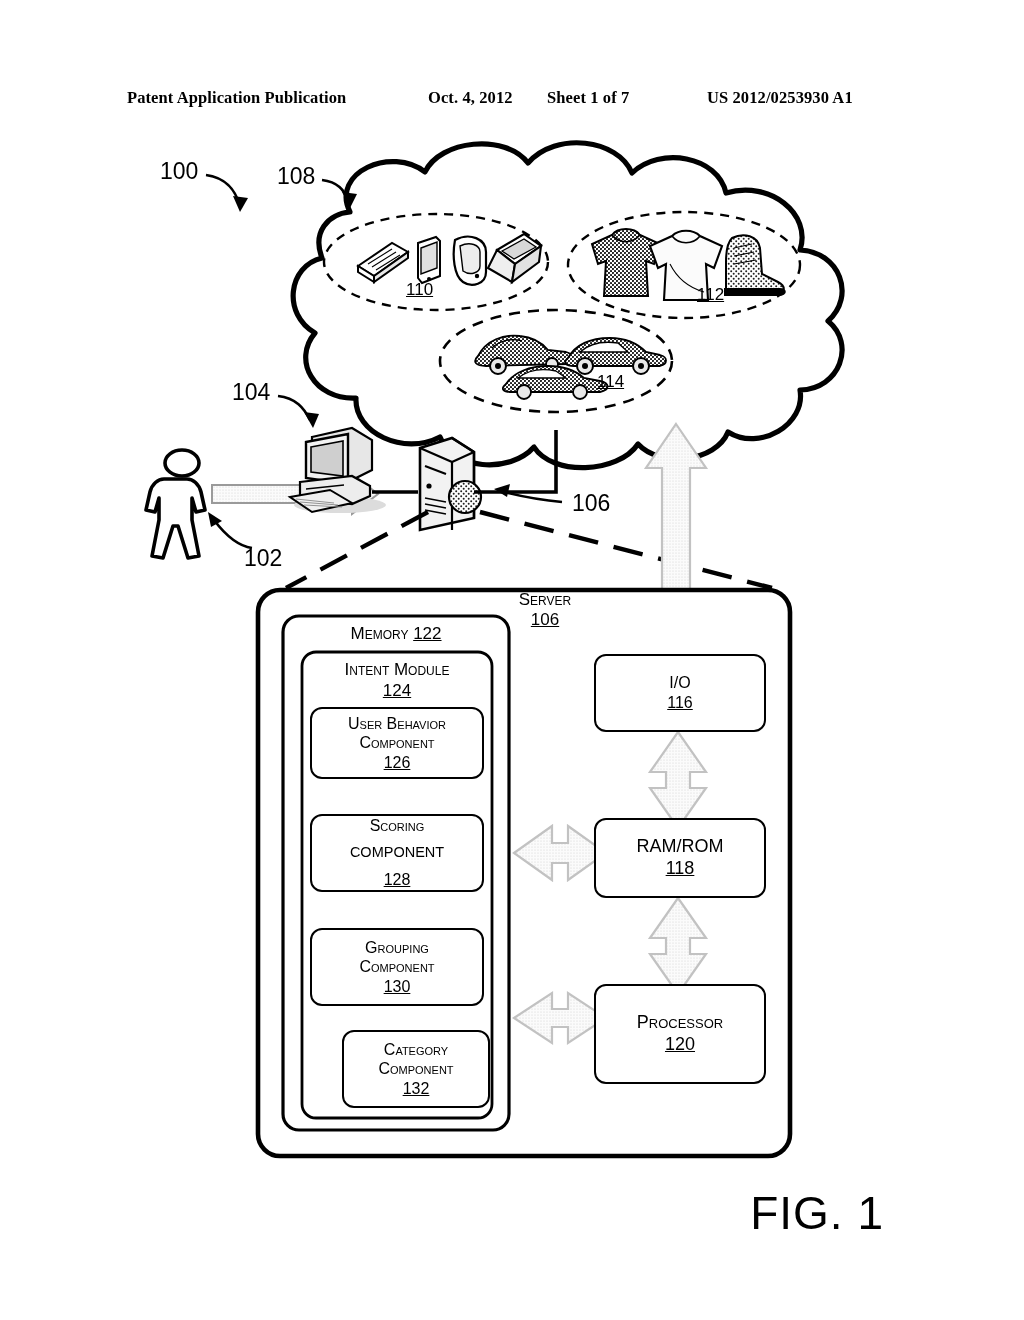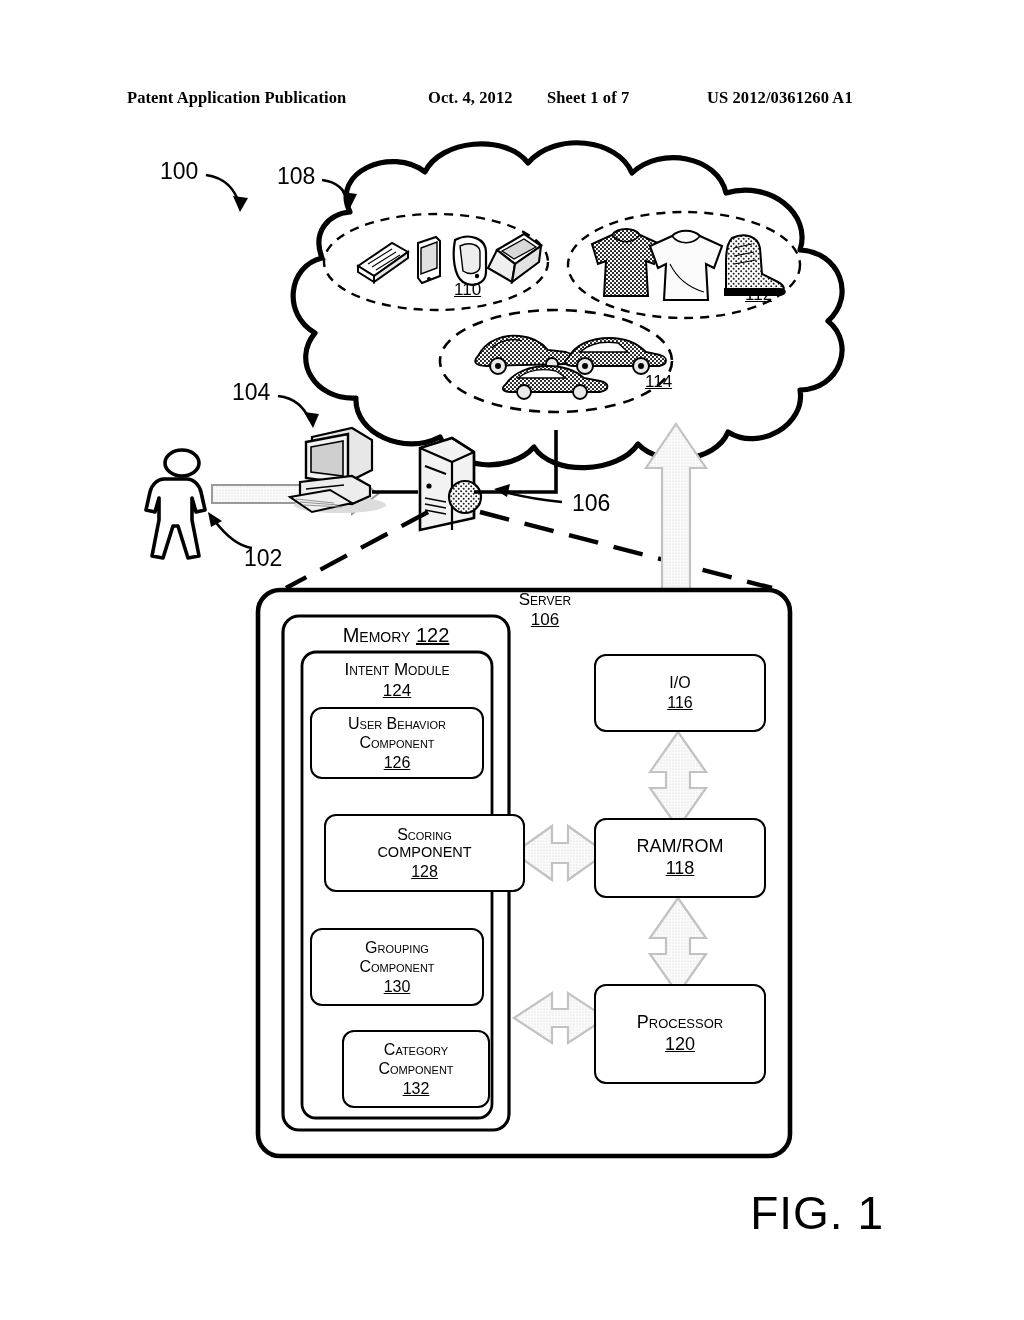--- a/index.html
+++ b/index.html
@@ -31,21 +31,21 @@
   
   svg.layer{position:absolute;left:0;top:0;width:1024px;height:1320px;overflow:visible;}
 
   
   .ref{
     position:absolute;font-family:"Liberation Sans",sans-serif;
     font-size:23px;white-space:nowrap;
   }
   .reftiny{
     position:absolute;font-family:"Liberation Sans",sans-serif;
-    font-size:17px;text-decoration:underline;white-space:nowrap;margin-left:48px;
+    font-size:17px;text-decoration:underline;white-space:nowrap;
   }
 
   
   .box{
     position:absolute;box-sizing:border-box;border:2.6px solid #000;
     border-radius:12px;background:#fff;
     display:flex;flex-direction:column;align-items:center;justify-content:center;
     text-align:center;font-family:"Liberation Sans",sans-serif;
     line-height:1.22;
   }
@@ -62,21 +62,21 @@
 </style>
 </head>
 <body>
 
 <div id="fig">
 
   <div class="hdr">
     <span class="h-pub">Patent Application Publication</span>
     <span class="h-date">Oct. 4, 2012</span>
     <span class="h-sheet">Sheet 1 of 7</span>
-    <span class="h-num">US 2012/0361260 A1</span>
+    <span class="h-num">US 2012/0253930 A1</span>
   </div>
 
   <svg class="layer" viewBox="0 0 1024 1320">
     <defs>
 
       <pattern id="stip" width="4" height="4" patternUnits="userSpaceOnUse">
         <rect width="4" height="4" fill="#ffffff"></rect>
         <circle cx="1" cy="1" r="1.05" fill="#111"></circle>
         <circle cx="3" cy="3" r="1.05" fill="#111"></circle>
       </pattern>
@@ -304,38 +304,38 @@
   <div class="reftiny" style="left:697px;top:285px;">112</div>
   <div class="reftiny" style="left:597px;top:372px;">114</div>
 
   <div class="lbl-static" style="left:470px;top:590px;width:150px;font-size:17px;">
     <span class="sc ln">Server</span>
   </div>
   <div class="lbl-static" style="left:470px;top:610px;width:150px;font-size:17px;">
     <span class="ln num">106</span>
   </div>
 
-  <div class="lbl-static" style="left:283px;top:624px;width:226px;font-size:20px;">
+  <div class="lbl-static" style="left:283px;top:624px;width:226px;font-size:17px;">
     <span class="sc">Memory</span><span>&nbsp;</span><span class="num">122</span>
   </div>
 
   <div class="lbl-static" style="left:302px;top:660px;width:190px;font-size:17px;">
     <span class="sc">Intent Module</span>
   </div>
   <div class="lbl-static" style="left:302px;top:681px;width:190px;font-size:17px;">
     <span class="num">124</span>
   </div>
 
   <div class="box" style="left:310px;top:707px;width:174px;height:72px;font-size:16px;">
     <span class="ln sc">User Behavior</span>
     <span class="ln sc">Component</span>
     <span class="ln num">126</span>
   </div>
 
-  <div class="box" style="left:324px;top:814px;width:201px;height:78px;font-size:16px;">
+  <div class="box" style="left:310px;top:814px;width:174px;height:78px;font-size:16px;justify-content:space-between;">
     <span class="ln sc">Scoring</span>
     <span class="ln" style="font-size:14.5px;">COMPONENT</span>
     <span class="ln num">128</span>
   </div>
 
   <div class="box" style="left:310px;top:928px;width:174px;height:78px;font-size:16px;">
     <span class="ln sc">Grouping</span>
     <span class="ln sc">Component</span>
     <span class="ln num">130</span>
   </div>

